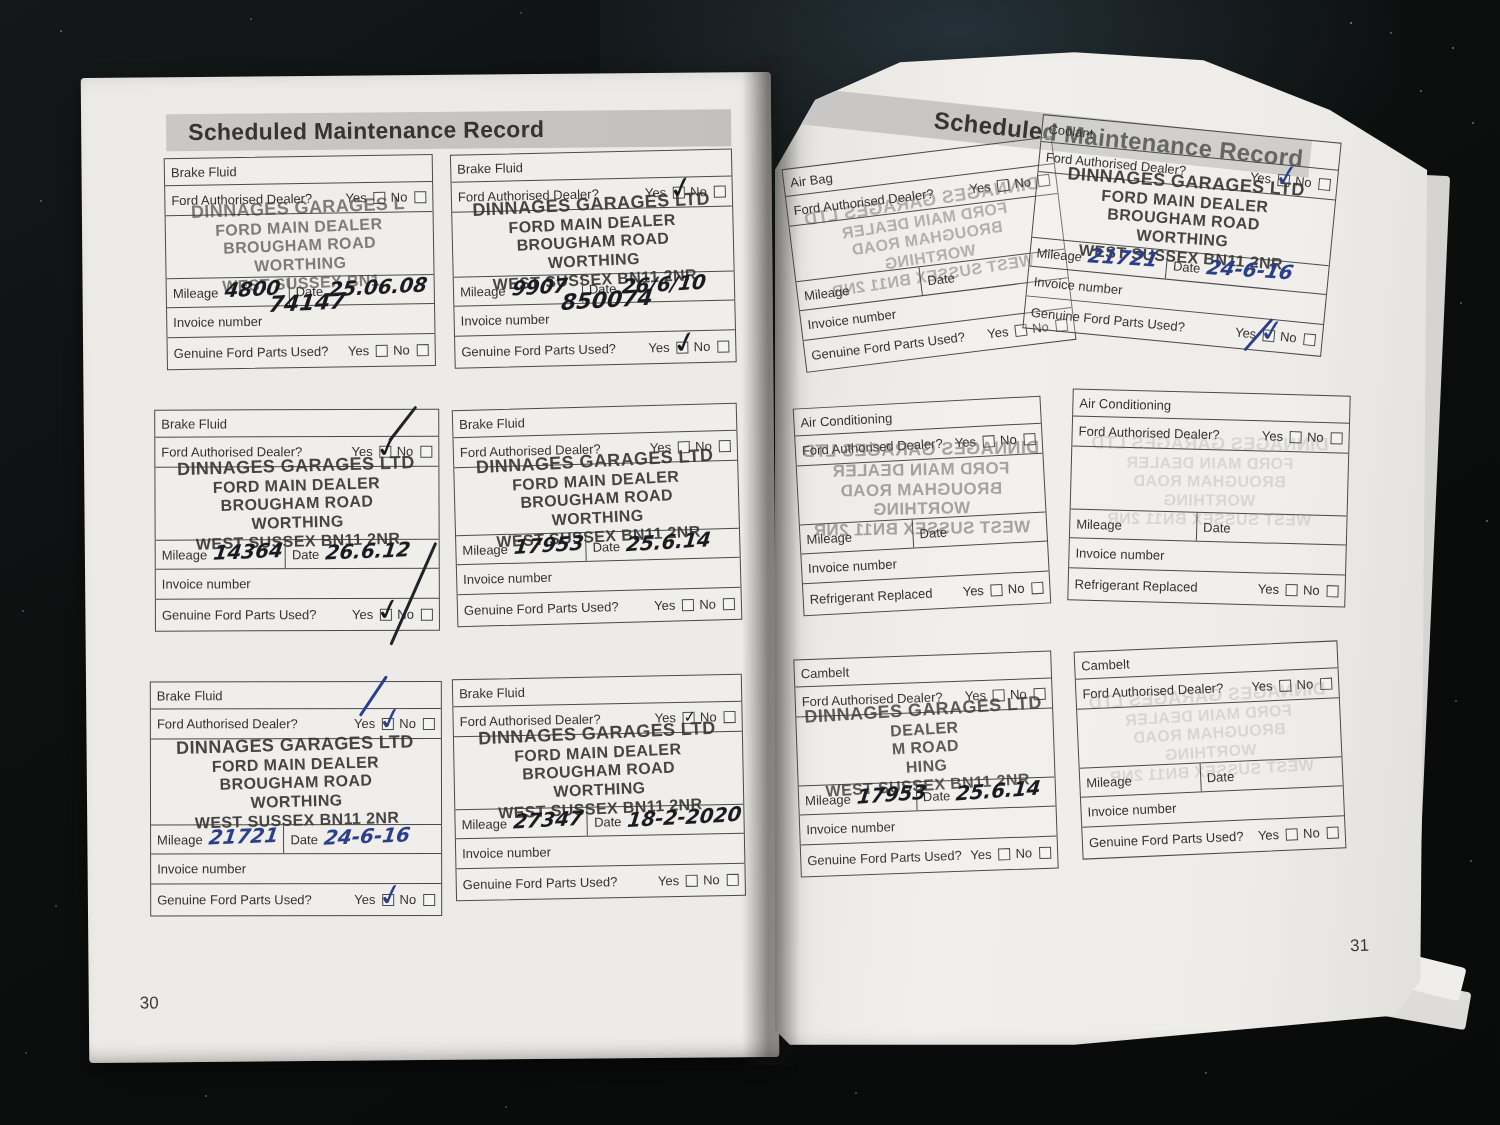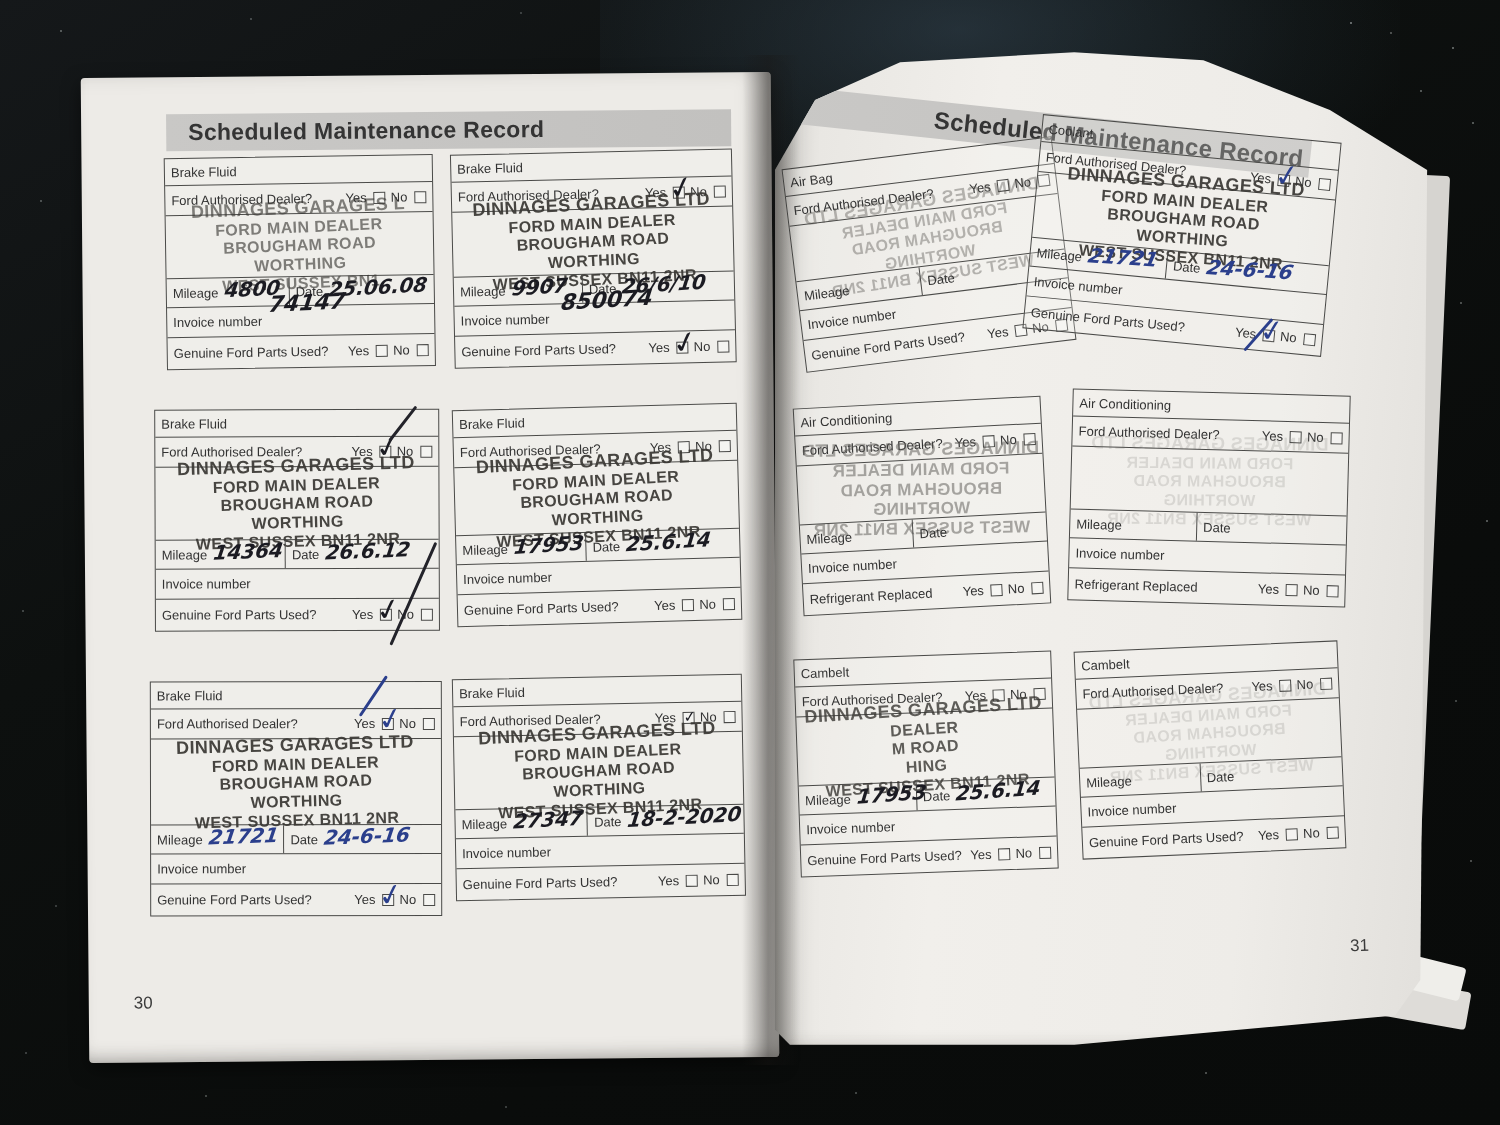--- a/index.html
+++ b/index.html
@@ -33,21 +33,21 @@
     box-shadow:inset 24px 0 30px -16px rgba(55,52,48,.55), inset 0 -16px 20px -12px rgba(55,52,48,.30);}
   .gutter{position:absolute;left:742px;top:55px;width:58px;height:1010px;
     background:linear-gradient(to right,rgba(25,23,21,0) 0%,rgba(25,23,21,.38) 45%,rgba(25,23,21,.25) 60%,rgba(25,23,21,0) 100%);}
   
   .hdr{position:absolute;background:linear-gradient(to right,#c9c8c6,#c2c1bf);color:#343434;font-weight:700;
     font-size:23px;letter-spacing:.3px;white-space:nowrap;padding:5px 10px 5px 22px;box-sizing:border-box;}
   .hdr.left{left:85px;top:37px;width:565px;height:37px;}
   .hdr.right{left:14px;top:46px;width:524px;height:37px;transform:rotate(6deg);transform-origin:left center;
     padding-left:146px;font-size:24px;}
   .pagenum{position:absolute;font-size:17px;color:#3a3a3a;}
-  .pagenum.left{left:45px;top:916px;text-align:center;}
+  .pagenum.left{left:51px;top:916px;text-align:center;}
   .pagenum.right{left:575px;top:896px;transform:rotate(-2deg);}
   
   .record{position:absolute;display:flex;flex-direction:column;border:1.6px solid #4a4a48;box-sizing:border-box;
     background:rgba(248,247,244,.25);color:#333;}
   .rw{border-bottom:1.5px solid #4a4a48;padding:2px 6px;font-size:13px;display:flex;align-items:center;position:relative;}
   .rw.title{height:22px;font-size:13px;}
   .rw.dealer{height:25px;}
   .stampbox{flex:1;position:relative;border-bottom:1.5px solid #4a4a48;}
   .rw.md{height:28px;padding:0;}
   .rw.inv{height:25px;}

